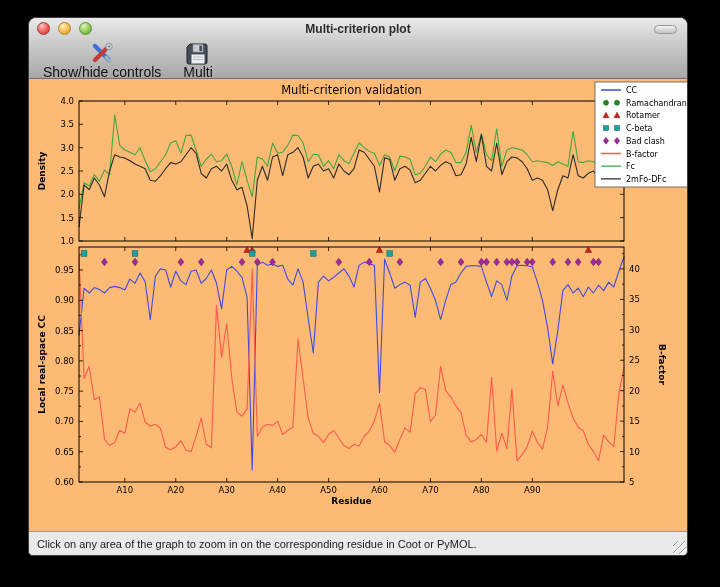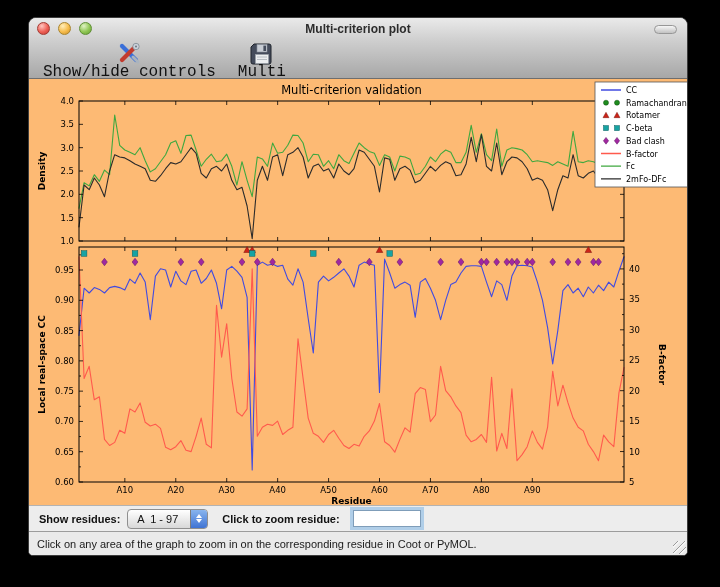--- a/index.html
+++ b/index.html
@@ -17,21 +17,21 @@
   .light.red{background:radial-gradient(circle at 35% 28%,#ffc6c0,#ee5f55 55%,#bf3a32);border:1px solid #a23a33;}
   .light.yellow{background:radial-gradient(circle at 35% 28%,#ffeebb,#f6bb4a 55%,#c98f2e);border:1px solid #a8842e;}
   .light.green{background:radial-gradient(circle at 35% 28%,#e0f3c4,#8fc653 55%,#649e34);border:1px solid #5f8f35;}
   .wtitle{text-align:center;line-height:22px;font-size:12px;font-weight:bold;color:#2c2c2c;}
   .pill{position:absolute;right:10px;top:7px;width:23px;height:9px;border-radius:5px;
         border:1px solid #979797;background:linear-gradient(#f6f6f6,#c2c2c2);}
   .toolbar{flex:0 0 39px;background:linear-gradient(#cfcfcf,#a7a7a7);
            border-bottom:1px solid #6e6e6e;display:flex;align-items:flex-start;
            padding:2px 10px 0 14px;gap:22px;}
   .toolbtn{display:flex;flex-direction:column;align-items:center;gap:0;cursor:default;}
-  .toolbtn .lbl{font-size:16px;color:#111;line-height:12px;font-family:Liberation Mono, monospace;}
+  .toolbtn .lbl{font-size:14px;color:#111;line-height:12px;}
   .toolbtn svg{display:block;}
   .canvas{flex:1 1 auto;background:#fdba74;position:relative;}
   .canvas svg{position:absolute;left:0;top:0;}
   .controls{flex:0 0 26px;background:#ededed;border-top:1px solid #b3b3b3;
             display:flex;align-items:center;padding:0 10px;font-size:11px;color:#111;}
   .clabel{font-weight:bold;margin-right:7px;}
   .popup{height:20px;display:flex;align-items:center;border:1px solid #8f8f8f;border-radius:4px;
          background:linear-gradient(#ffffff,#d8d8d8);overflow:hidden;margin-right:14px;}
   .popup .ptext{padding:0 12px 0 9px;font-size:11px;color:#111;white-space:pre;}
   .popup .parrows{width:17px;height:20px;background:linear-gradient(#8cb8f0,#3c70d2);
@@ -270,30 +270,18 @@
         <text x="597" y="64.8" font-size="8" text-anchor="start" fill="#000">Bad clash</text>
         <line x1="572" y1="74.5" x2="592" y2="74.5" stroke="#ff5a4d" stroke-width="1.3"></line>
         <text x="597" y="77.5" font-size="8" text-anchor="start" fill="#000">B-factor</text>
         <line x1="572" y1="87.19999999999999" x2="592" y2="87.19999999999999" stroke="#3fa83f" stroke-width="1.3"></line>
         <text x="597" y="90.19999999999999" font-size="8" text-anchor="start" fill="#000">Fc</text>
         <line x1="572" y1="99.89999999999999" x2="592" y2="99.89999999999999" stroke="#2b2b2b" stroke-width="1.3"></line>
         <text x="597" y="102.89999999999999" font-size="8" text-anchor="start" fill="#000">2mFo-DFc</text>
       </svg>
   </div>
 
-  <div class="controls">
-    <span class="clabel">Show residues:</span>
-    <div class="popup">
-      <span class="ptext">A  1 - 97</span>
-      <span class="parrows">
-          <span class="up"></span>
-          <span class="down"></span>
-        </span>
-    </div>
-    <span class="clabel">Click to zoom residue:</span>
-    <input class="zoominput" type="text" value="" style="">
-  </div>
 
   <div class="status">
     <span>Click on any area of the graph to zoom in on the corresponding residue in Coot or PyMOL.</span>
     <div class="grip"></div>
   </div>
 </div>
 
 </body></html>

